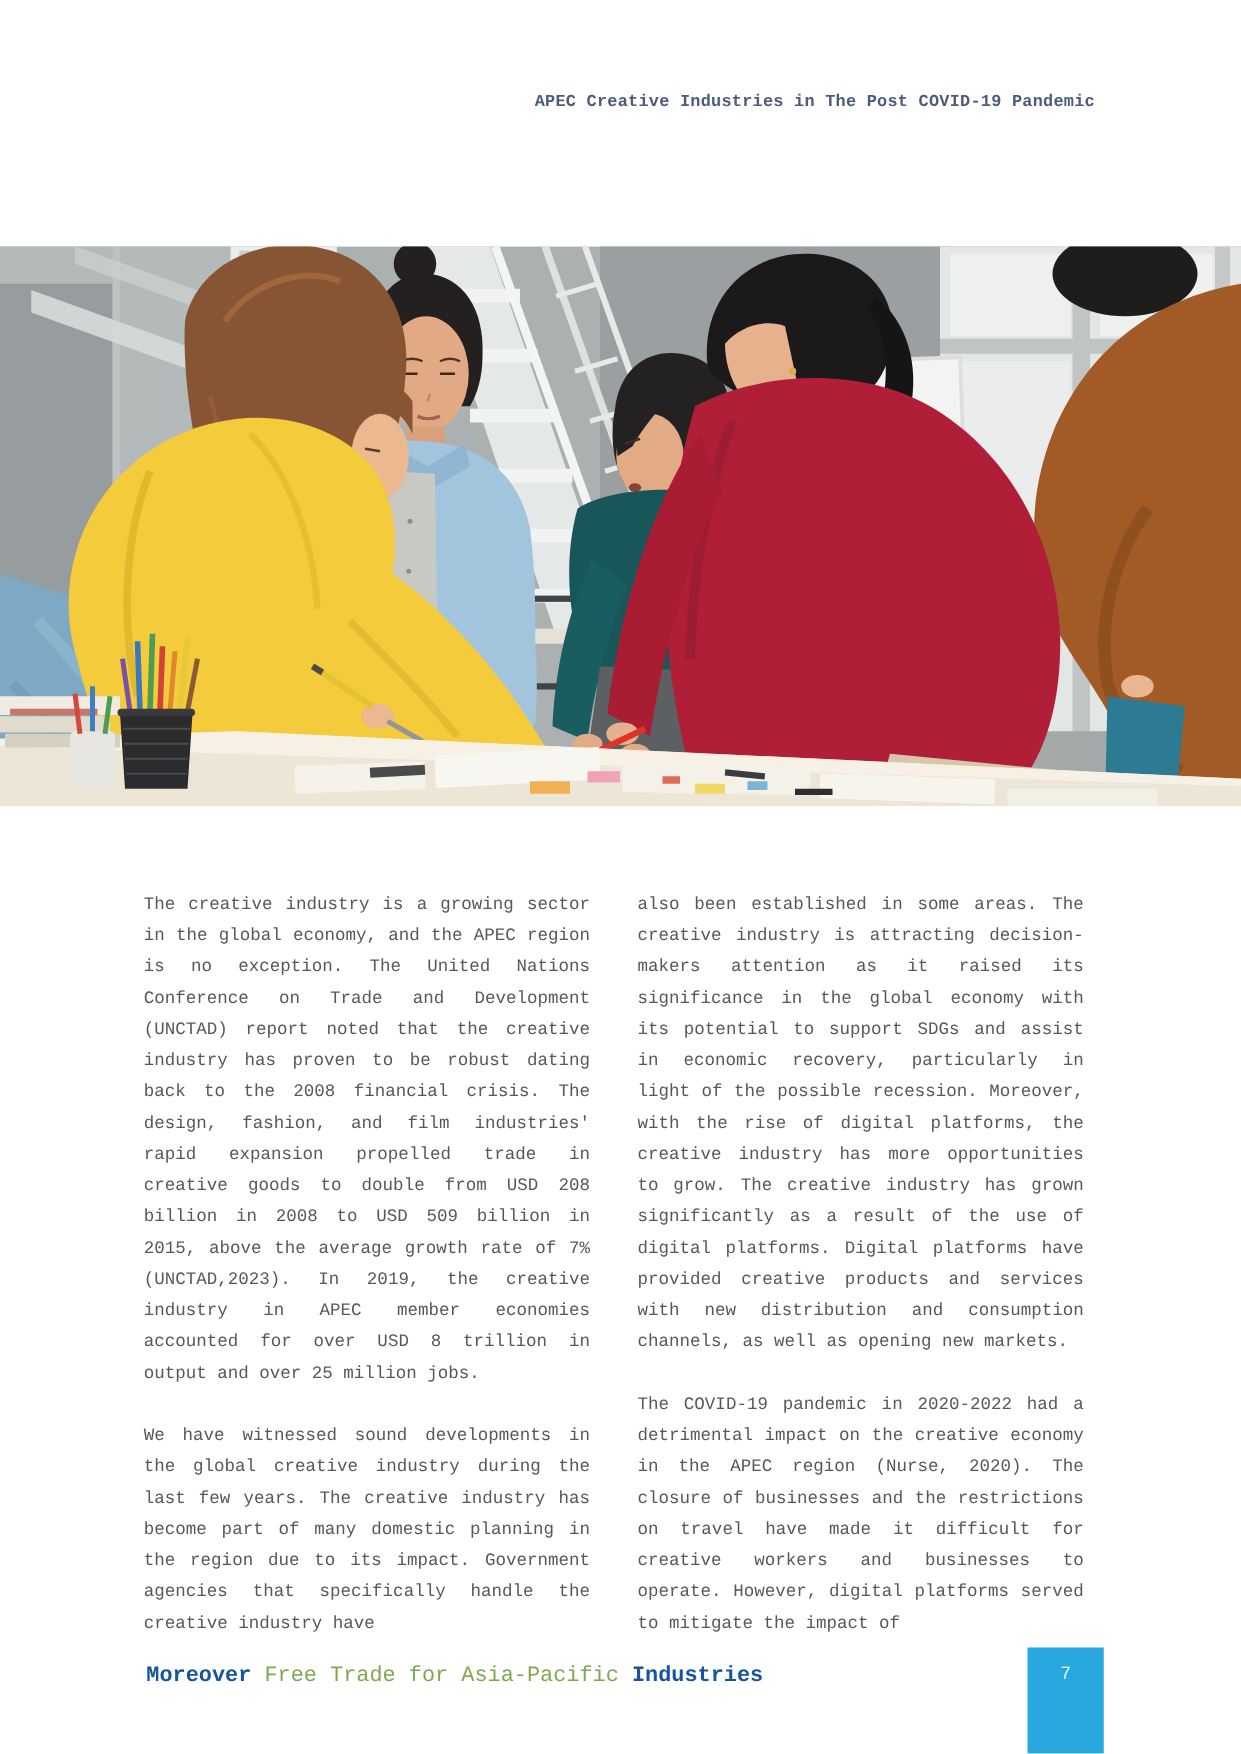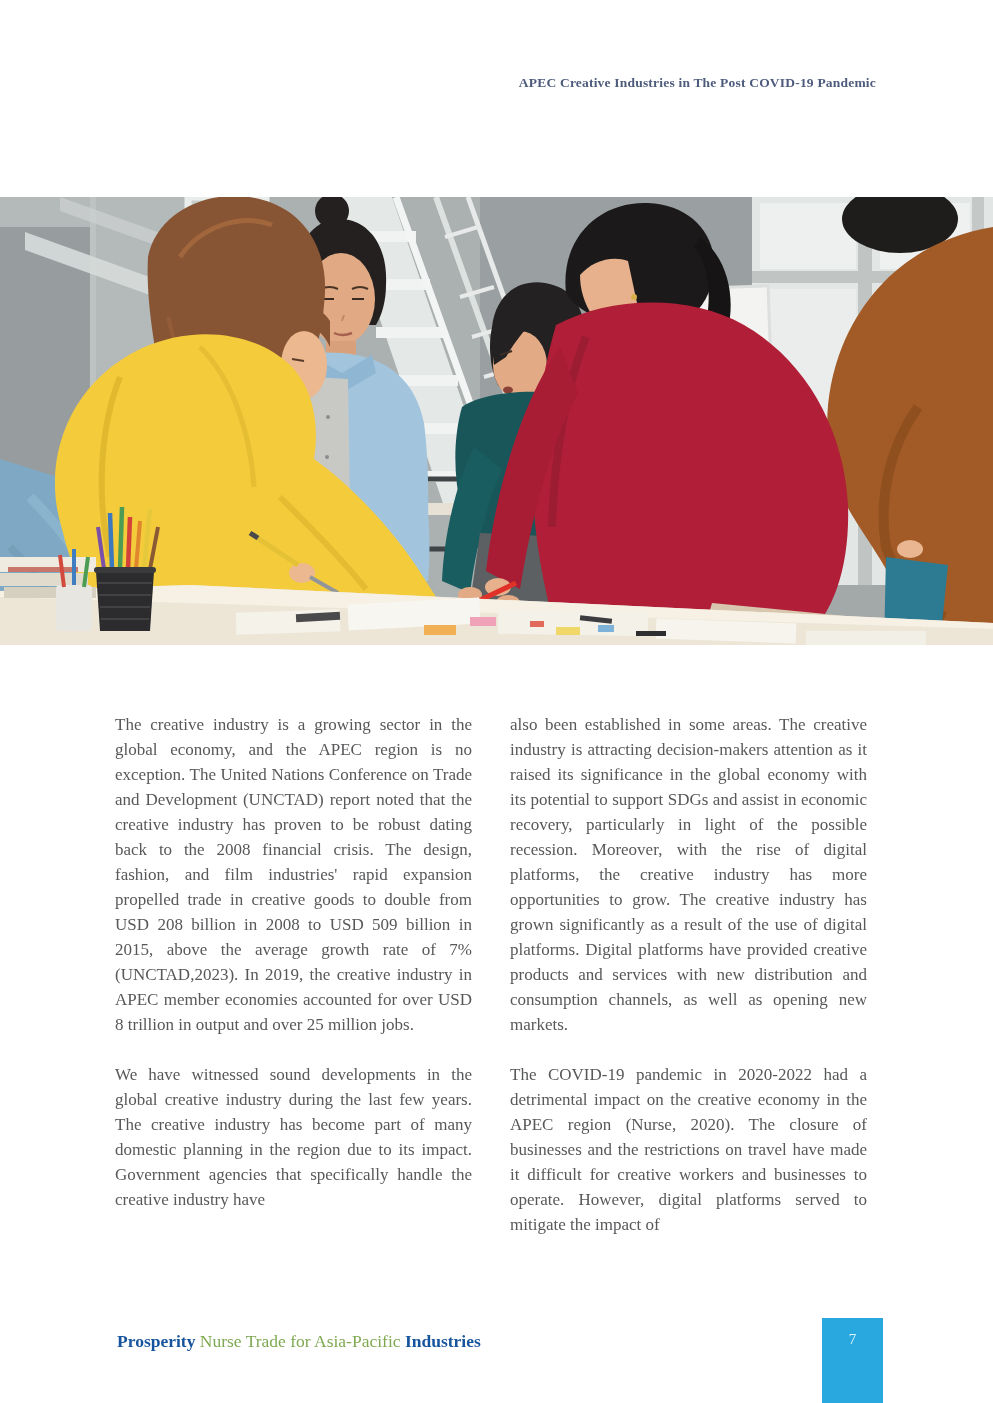--- a/index.html
+++ b/index.html
@@ -1,20 +1,20 @@
 <!DOCTYPE html>
 <html><head>
 <meta charset="utf-8">
 <style>
   html,body{margin:0;padding:0;background:#ffffff;}
   .page{
     position:relative;
     width:993px;height:1403px;
     background:#ffffff;
-    font-family:Liberation Serif, serif;
+    font-family:Liberation Mono, monospace;
     margin:0 auto;
     overflow:hidden;
   }
   .header-title{
     position:absolute;
     top:75px; right:117px;
     font-size:13.5px;
     letter-spacing:0.2px;
     color:#4D5B7C;
     font-weight:bold;
@@ -27,21 +27,21 @@
   }
   .hero-photo svg{display:block;}
   .col{
     position:absolute;
     top:712px;
     width:357px;
   }
   .col-left{left:115px;}
   .col-right{left:510px;}
   p.body{
-    font-size:17px;
+    font-size:14px;
     line-height:25px;
     color:#57585A;
     text-align:justify;
     margin:0 0 25px 0;
   }
   .footer-tagline{
     position:absolute;
     left:117px; top:1331px;
     font-size:17.5px;
     color:#7FA951;
@@ -302,19 +302,19 @@
   <div class="col col-left">
     <p class="body">The creative industry is a growing sector in the global economy, and the APEC region is no exception. The United Nations Conference on Trade and Development (UNCTAD) report noted that the creative industry has proven to be robust dating back to the 2008 financial crisis. The design, fashion, and film industries' rapid expansion propelled trade in creative goods to double from USD 208 billion in 2008 to USD 509 billion in 2015, above the average growth rate of 7% (UNCTAD,2023). In 2019, the creative industry in APEC member economies accounted for over USD 8 trillion in output and over 25 million jobs.</p>
     <p class="body">We have witnessed sound developments in the global creative industry during the last few years. The creative industry has become part of many domestic planning in the region due to its impact. Government agencies that specifically handle the creative industry have</p>
   </div>
 
   <div class="col col-right">
     <p class="body">also been established in some areas. The creative industry is attracting decision-makers attention as it raised its significance in the global economy with its potential to support SDGs and assist in economic recovery, particularly in light of the possible recession. Moreover, with the rise of digital platforms, the creative industry has more opportunities to grow. The creative industry has grown significantly as a result of the use of digital platforms. Digital platforms have provided creative products and services with new distribution and consumption channels, as well as opening new markets.</p>
     <p class="body">The COVID-19 pandemic in 2020-2022 had a detrimental impact on the creative economy in the APEC region (Nurse, 2020). The closure of businesses and the restrictions on travel have made it difficult for creative workers and businesses to operate. However, digital platforms served to mitigate the impact of</p>
   </div>
 
-  <div class="footer-tagline"><span class="blue-bold">Prosperity</span><span> Nurse Trade for Asia-Pacific </span><span class="blue-bold">Industries</span></div>
+  <div class="footer-tagline"><span class="blue-bold">Moreover</span><span> Free Trade for Asia-Pacific </span><span class="blue-bold">Industries</span></div>
 
   <div class="page-badge">
     <span>7</span>
   </div>
 
 </div>
 
 </body></html>

